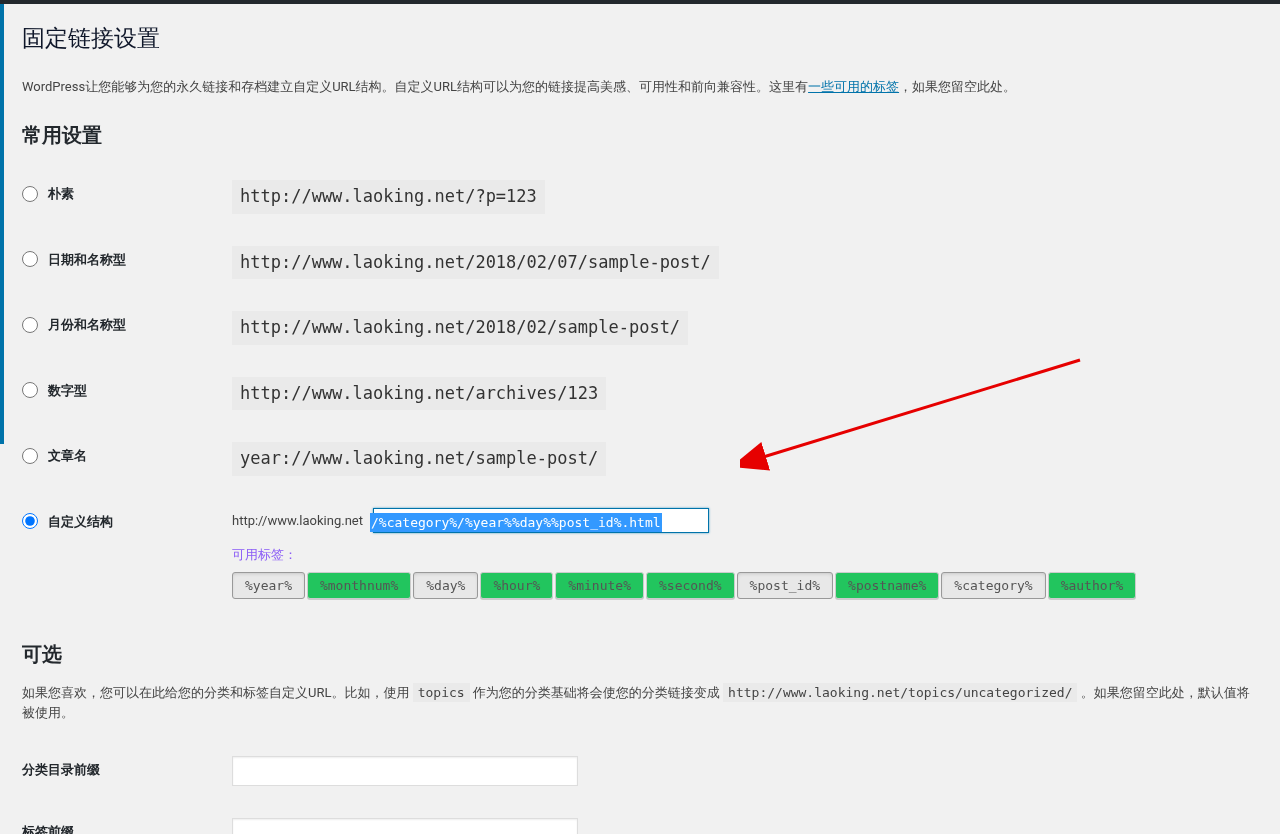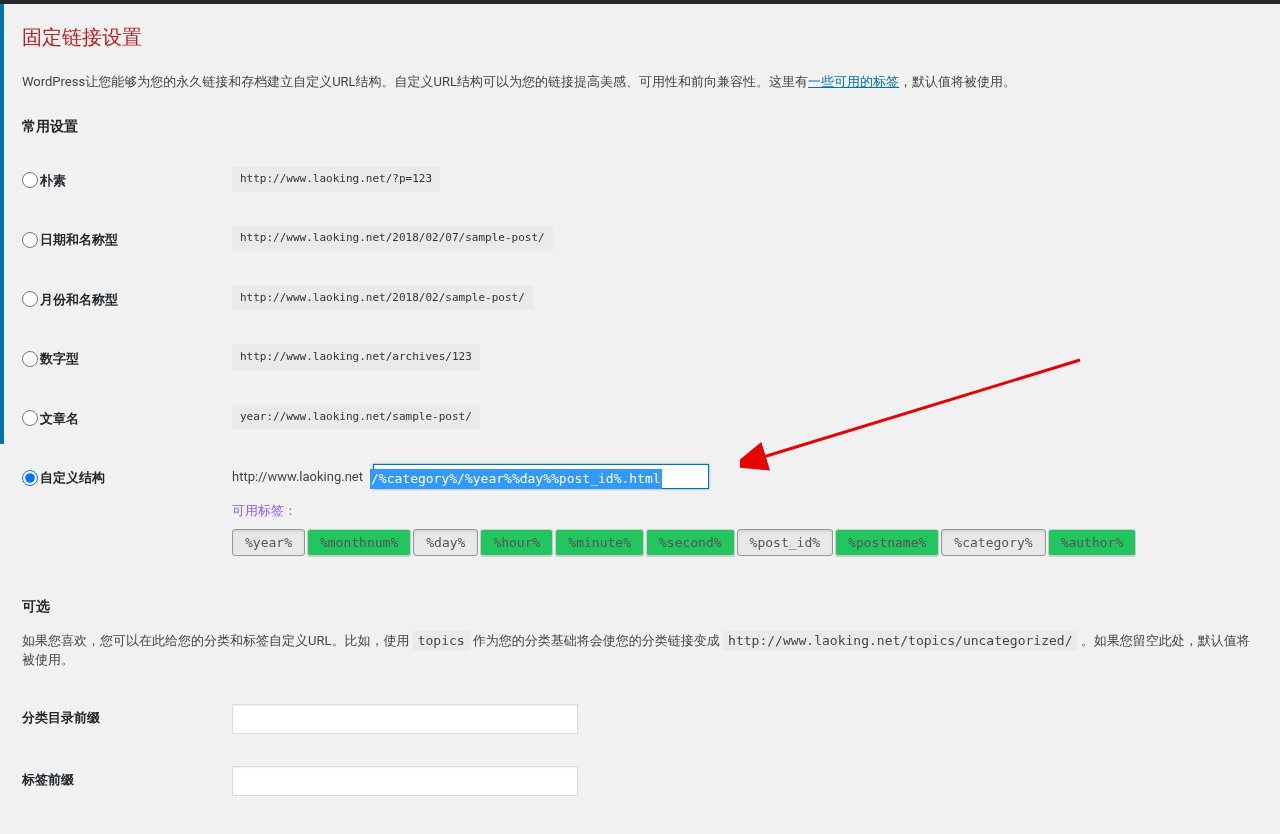--- a/index.html
+++ b/index.html
@@ -20,55 +20,55 @@
       left: 0;
       top: 4px;
       width: 4px;
       height: 440px;
       background: #0073aa;
     }
     .wrap {
       padding: 14px 22px 30px 22px;
     }
     h1 {
-      font-size: 20px;
+      font-size: 23px;
       font-weight: 400;
-      color: #b91c1c;
+      color: #0f172a;
       margin-bottom: 16px;
       padding: 4px 0;
     }
     h2 {
-      font-size: 14px;
+      font-size: 20px;
       font-weight: 600;
       color: #23282d;
       margin: 24px 0 14px 0;
     }
     .intro { margin-bottom: 18px; color: #444; }
     .intro a { color: #0073aa; text-decoration: underline; }
     .form-table { width: 100%; border-collapse: collapse; }
     .form-table tr { }
     .form-table th {
       text-align: left;
       font-weight: 600;
       width: 210px;
       padding: 20px 10px 20px 0;
       vertical-align: top;
       color: #23282d;
     }
     .form-table td {
       padding: 16px 10px 16px 0;
       vertical-align: top;
     }
-    .radio-row { display: flex; align-items: center; gap: 2px; }
+    .radio-row { display: flex; align-items: center; gap: 10px; }
     .radio-row input[type=radio] {
       width: 16px; height: 16px; cursor: pointer;
     }
     .code-sample {
       font-family: Consolas, Monaco, monospace;
-      font-size: 11px;
+      font-size: 17px;
       background: #eaeaea;
       padding: 4px 8px;
       color: #333;
       display: inline-block;
     }
     .custom-input {
       border: 1px solid #0073aa;
       box-shadow: 0 0 2px rgba(30,140,190,.8);
       outline: none;
       font-family: Consolas, Monaco, monospace;
@@ -143,21 +143,21 @@
   </style>
 </head>
 <body>
 
 <div class="topbar"></div>
 <div class="left-accent"></div>
 
 <div class="wrap">
   <h1>固定链接设置</h1>
   <p class="intro">
-    <span>WordPress让您能够为您的永久链接和存档建立自定义URL结构。自定义URL结构可以为您的链接提高美感、可用性和前向兼容性。这里有</span><a href="#">一些可用的标签</a><span>，默认值将被使用。</span>
+    <span>WordPress让您能够为您的永久链接和存档建立自定义URL结构。自定义URL结构可以为您的链接提高美感、可用性和前向兼容性。这里有</span><a href="#">一些可用的标签</a><span>，如果您留空此处。</span>
   </p>
 
   <h2>常用设置</h2>
 
   <table class="form-table">
     <tbody id="opt-body">
         <tr>
           <th>
             <label class="radio-row">
               <input type="radio" name="perm" style="">

